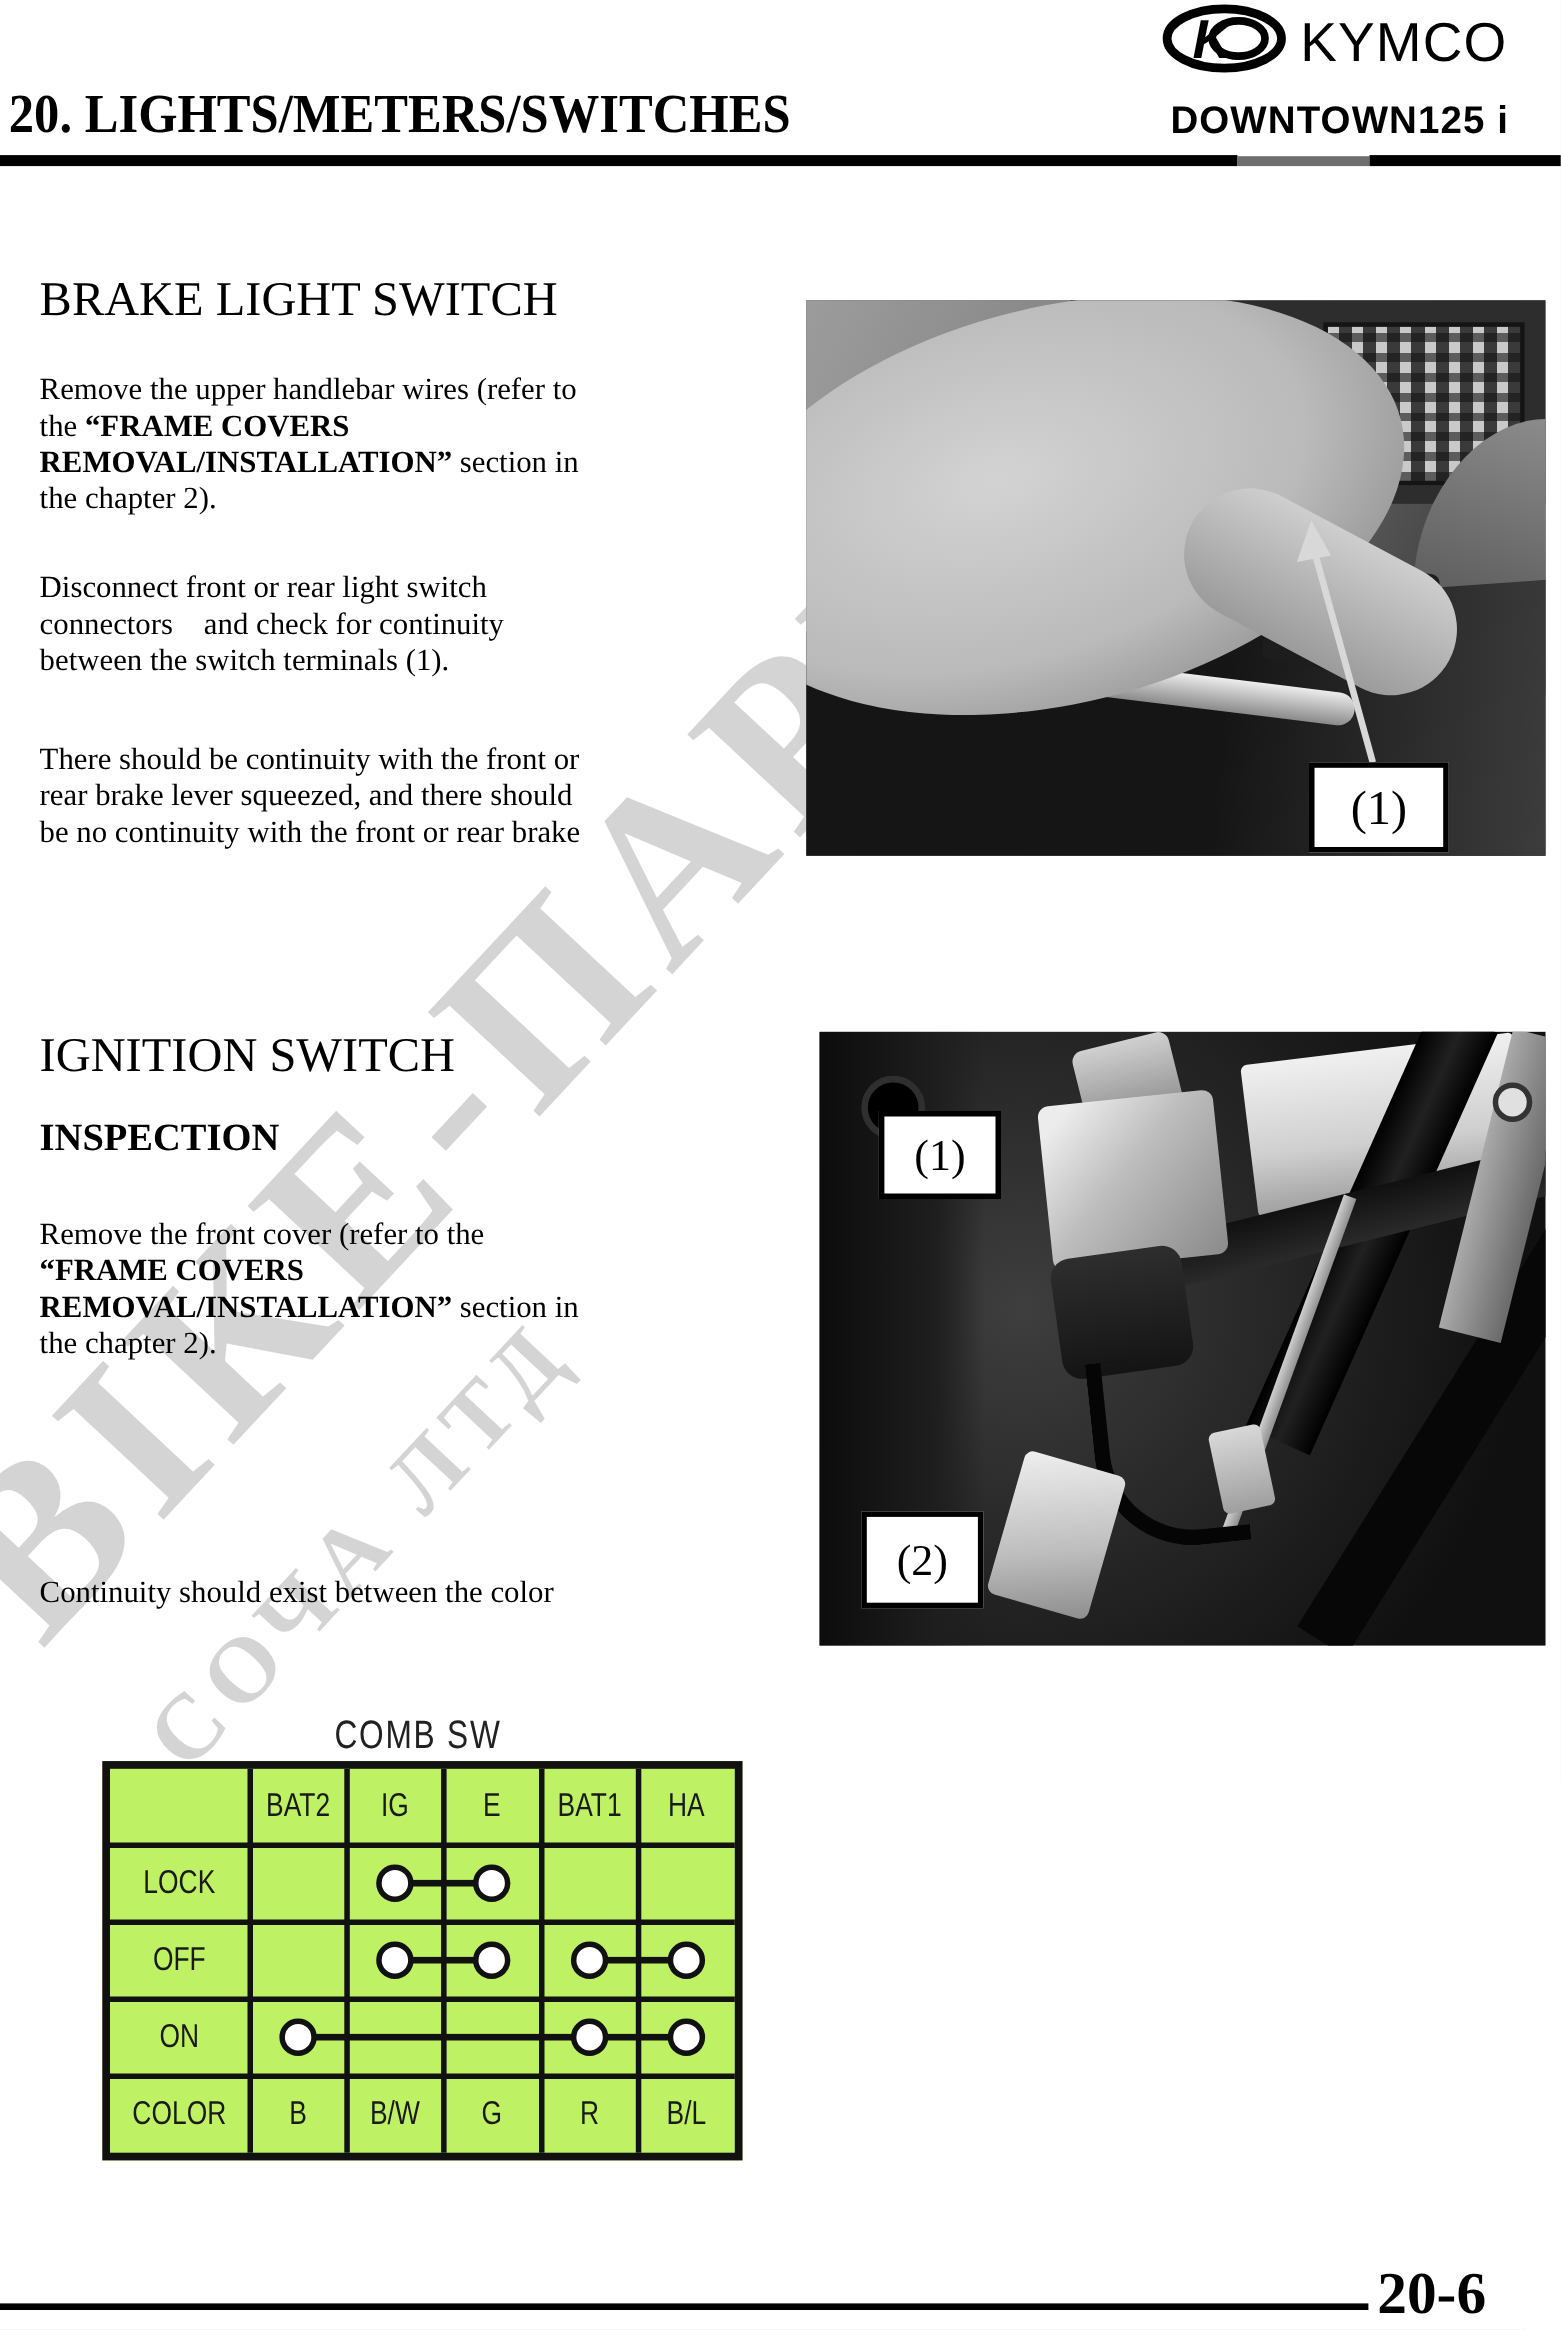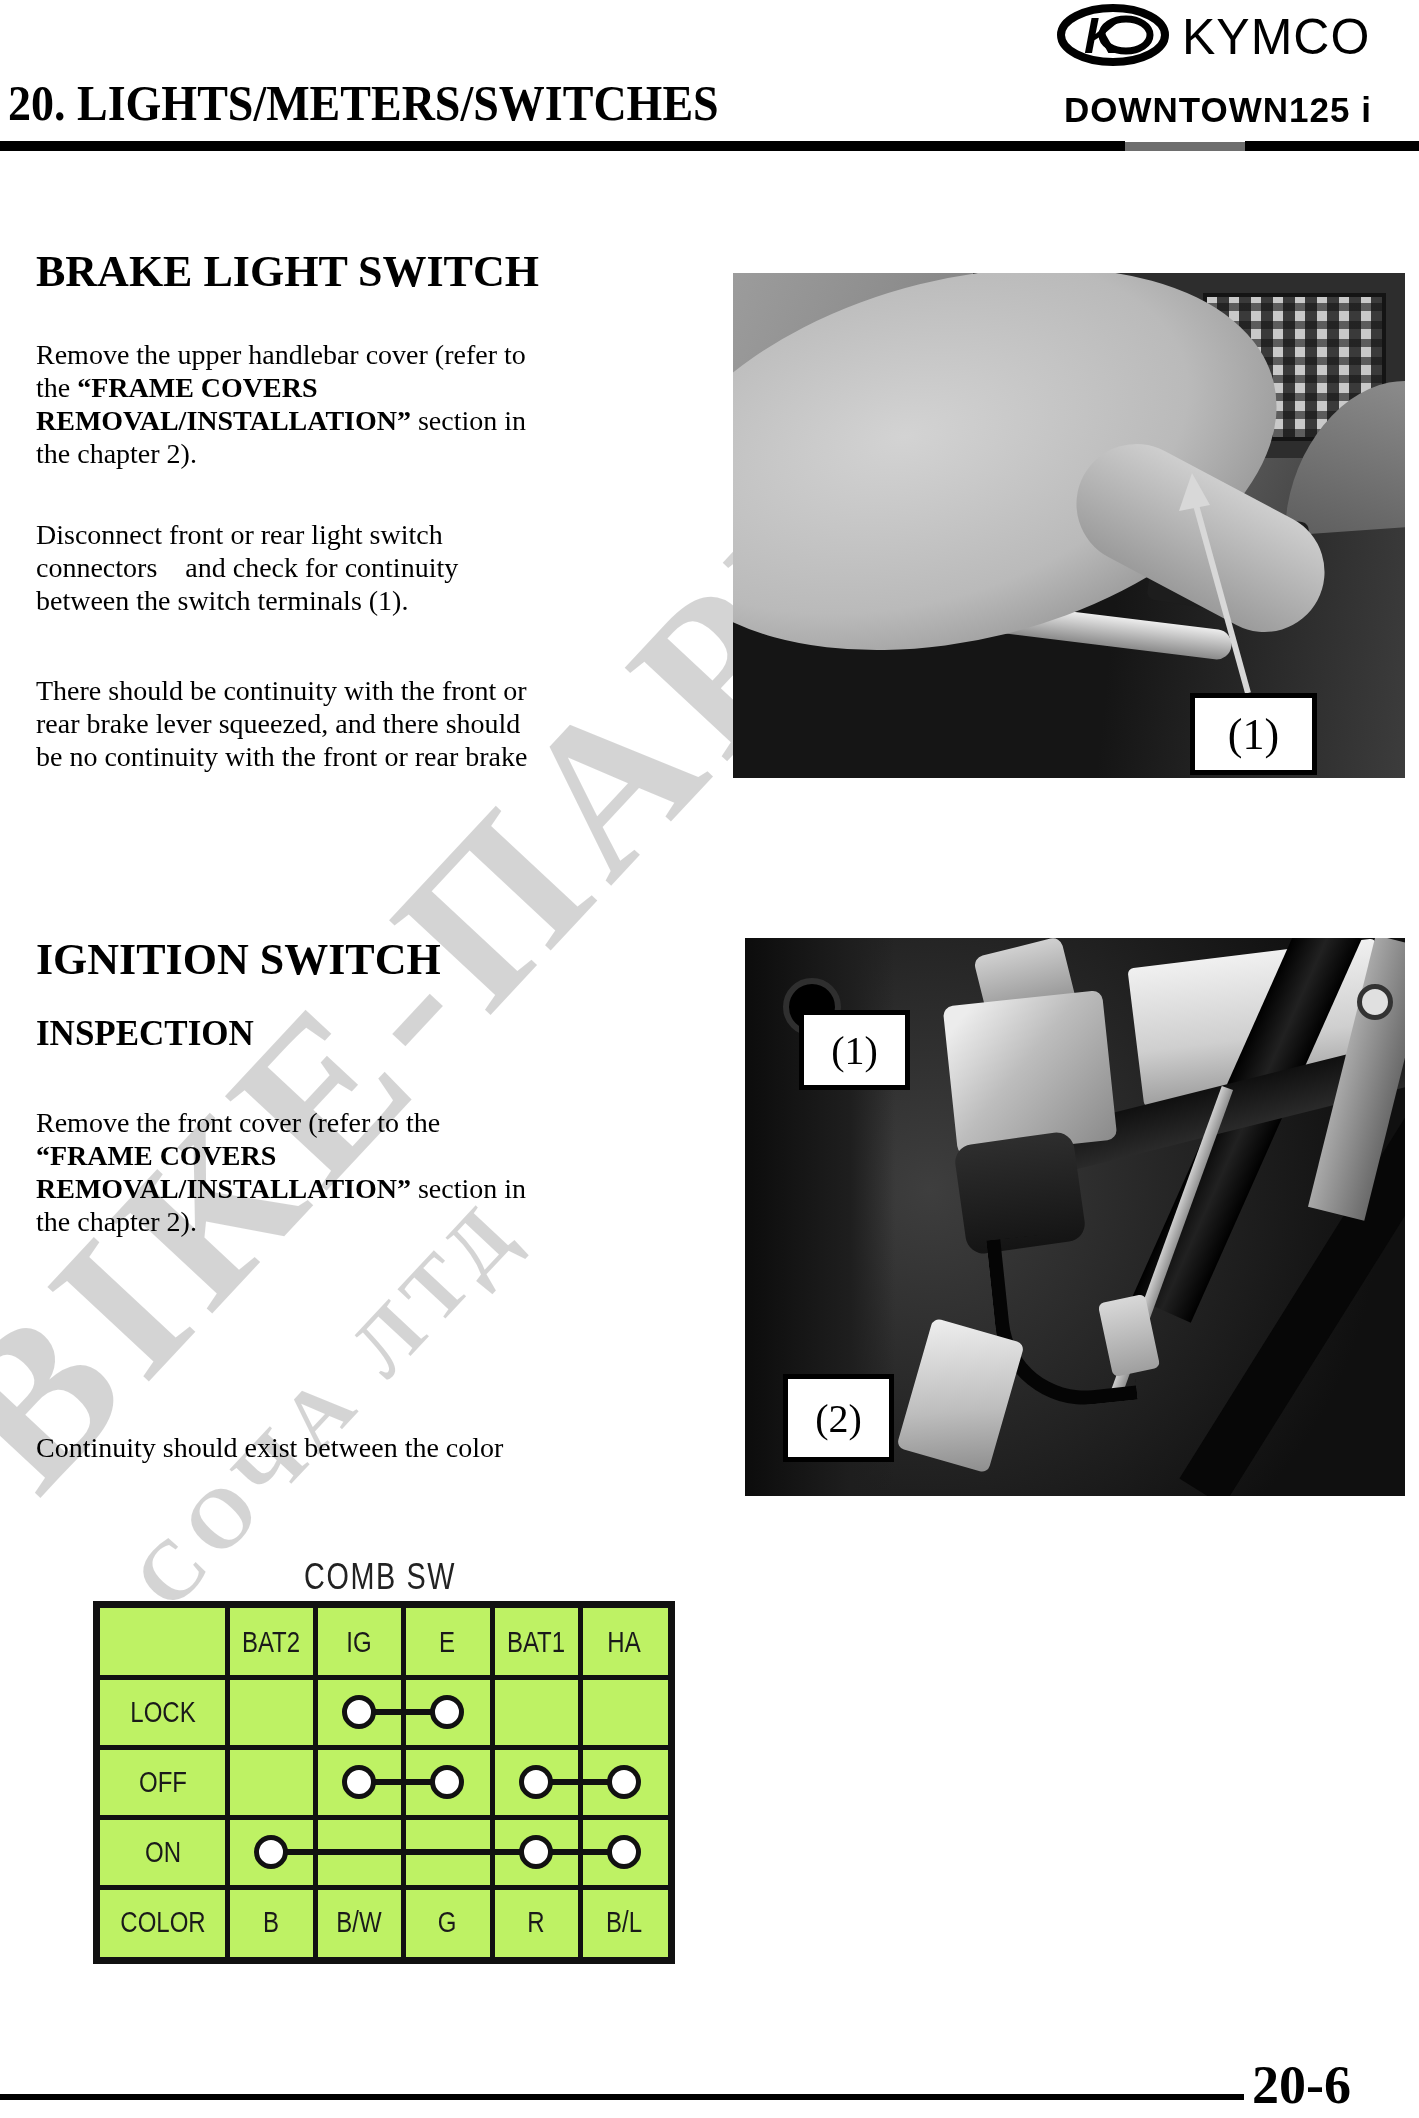--- a/index.html
+++ b/index.html
@@ -18,21 +18,21 @@
   .brand{position:absolute;left:1056px;top:2px;z-index:2;display:flex;align-items:center;gap:12px;}
   .brand-name{font-family:"Liberation Sans",sans-serif;font-weight:normal;font-size:50px;letter-spacing:1px;}
   .model-name{position:absolute;left:1064px;top:90px;z-index:2;font-family:"Liberation Sans",sans-serif;
               font-weight:bold;font-size:35px;letter-spacing:1px;}
   .hr-seg{position:absolute;z-index:2;height:10px;top:141px;background:#000;}
   .hr-a{left:0;width:1125px;}
   .hr-b{left:1125px;width:120px;background:#6e6e6e;height:9px;top:142px;}
   .hr-c{left:1245px;width:174px;}
 
   
-  .h1{position:absolute;left:36px;z-index:2;font-size:44px;font-weight:bold;white-space:nowrap;}
+  .h1{position:absolute;left:36px;z-index:2;font-size:44px;font-weight:normal;white-space:nowrap;}
   .h2{position:absolute;left:36px;z-index:2;font-size:35px;font-weight:bold;white-space:nowrap;}
   .para{position:absolute;left:36px;z-index:2;width:660px;font-size:28px;}
   .line{line-height:33px;white-space:pre;}
   .line .b{font-weight:bold;}
 
   
   .photo{position:absolute;z-index:2;overflow:hidden;background:#555;}
   .photo1{left:733px;top:273px;width:672px;height:505px;}
   .photo2{left:745px;top:938px;width:660px;height:558px;}
   .ps{position:absolute;}
@@ -133,21 +133,21 @@
     <span class="brand-name">KYMCO</span>
   </div>
   <div class="model-name">DOWNTOWN125 i</div>
   <div class="hr-seg hr-a"></div>
   <div class="hr-seg hr-b"></div>
   <div class="hr-seg hr-c"></div>
 
   <div class="h1" style="top:246px">BRAKE LIGHT SWITCH</div>
 
   <div class="para" style="top:338px">
-    <div class="line"><span>Remove the upper handlebar cover (refer to</span></div>
+    <div class="line"><span>Remove the upper handlebar wires (refer to</span></div>
     <div class="line"><span>the </span><span class="b">“FRAME COVERS</span></div>
     <div class="line"><span class="b">REMOVAL/INSTALLATION”</span><span> section in</span></div>
     <div class="line"><span>the chapter 2).</span></div>
   </div>
 
   <div class="para" style="top:518px">
     <div class="line"><span>Disconnect front or rear light switch</span></div>
     <div class="line"><span>connectors    and check for continuity</span></div>
     <div class="line"><span>between the switch terminals (1).</span></div>
   </div>

